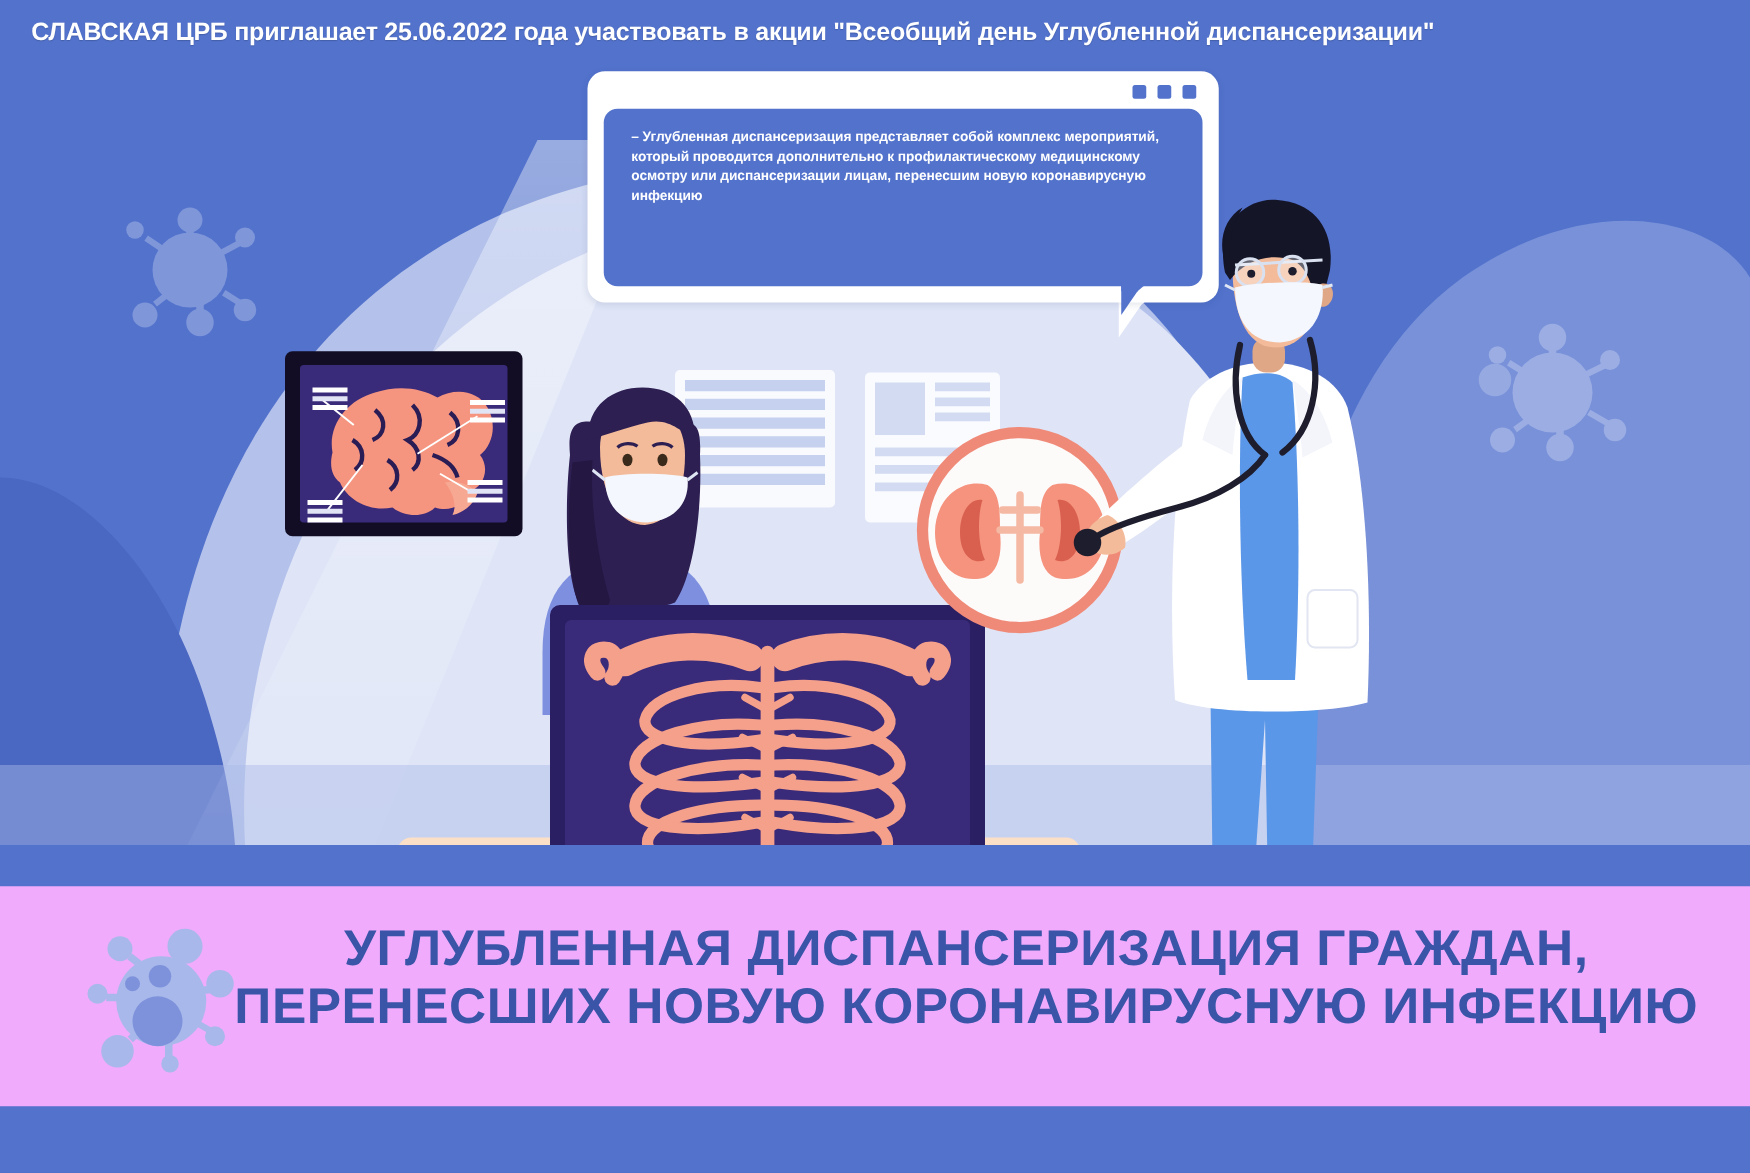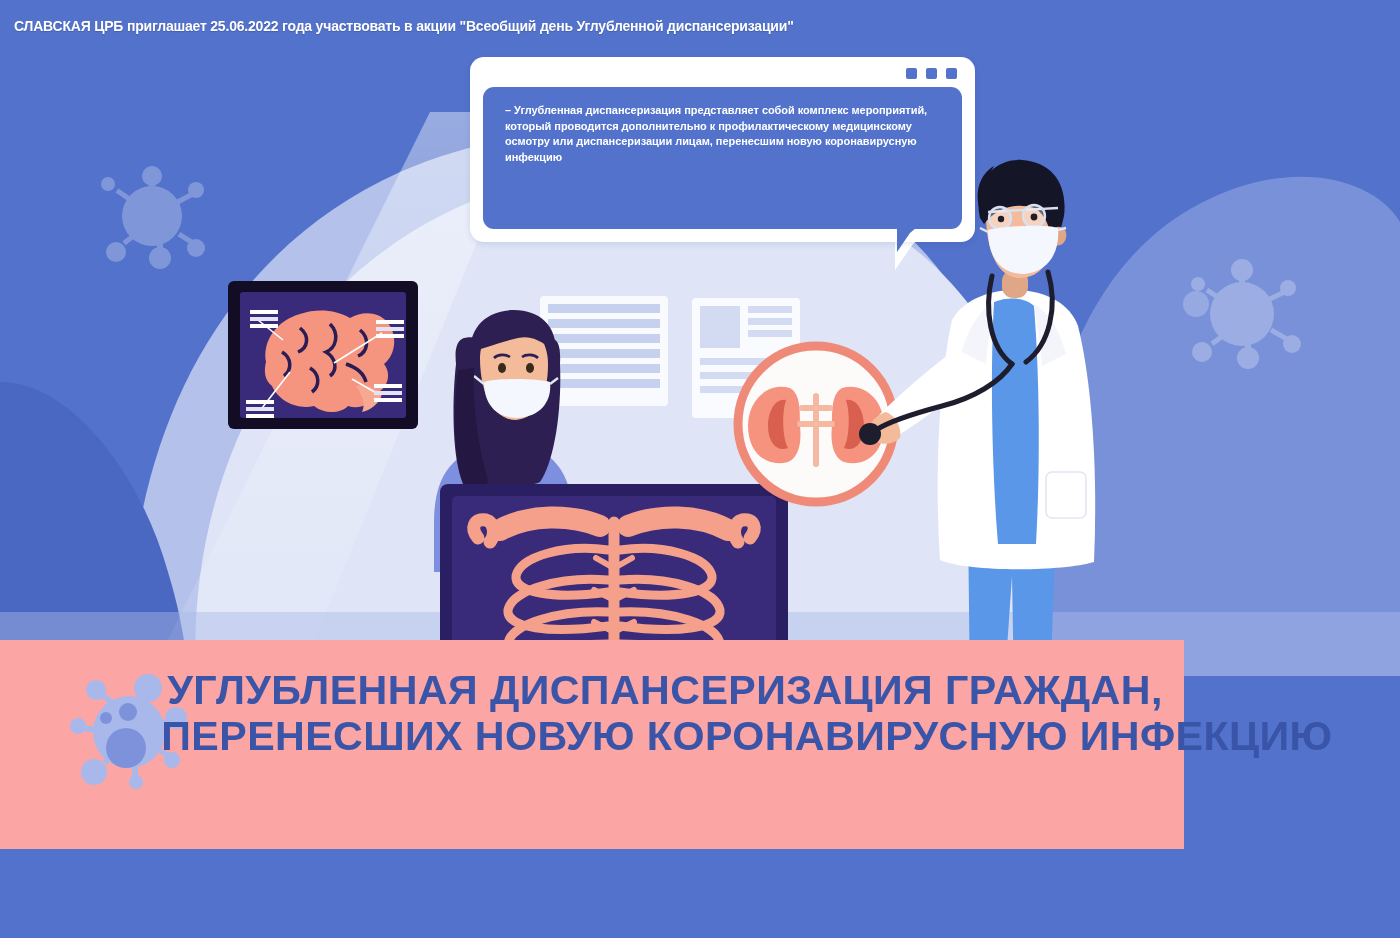--- a/index.html
+++ b/index.html
@@ -12,22 +12,22 @@
   }
   .poster{position:relative;width:1400px;height:938px;overflow:hidden;background:#5272cc;}
 
   
   .header-bar{
     position:absolute;left:0;top:0;width:1400px;height:52px;
     background:#5272cc;z-index:60;
     display:flex;align-items:center;
   }
   .header-title{
-    color:#ffffff;font-size:14px;font-weight:bold;
-    padding-left:14px;letter-spacing:-0.2px;white-space:nowrap;
+    color:#ffffff;font-size:20px;font-weight:bold;
+    padding-left:25px;letter-spacing:-0.2px;white-space:nowrap;
     text-shadow:0 1px 1px rgba(0,0,0,.18);
   }
 
   
   .stage{
     position:absolute;left:0;top:52px;width:1400px;height:624px;
     overflow:hidden;background:#5272cc;
   }
   .stage svg{position:absolute;left:0;top:0;width:1400px;height:624px;}
 
@@ -62,22 +62,22 @@
     position:absolute;left:897px;top:222px;z-index:41;
     width:0;height:0;
     border-left:13px solid #5272cc;
     border-top:11px solid #5272cc;
     border-right:13px solid transparent;
     border-bottom:19px solid transparent;
   }
 
   
   .banner{
-    position:absolute;left:0;top:640px;width:1184px;height:209px;
-    background:#fca5a5;z-index:50;
+    position:absolute;left:0;top:709px;width:1400px;height:209px;
+    background:#f0abfc;z-index:50;
     display:flex;align-items:center;
   }
   .banner-virus{position:absolute;left:64px;top:24px;width:130px;height:130px;}
   .banner-text{
     position:absolute;left:176px;right:30px;top:28px;
     text-align:center;
   }
   .banner-line{
     color:#3a55a8;font-weight:bold;font-size:40px;line-height:1.14;
     letter-spacing:0.4px;white-space:nowrap;

